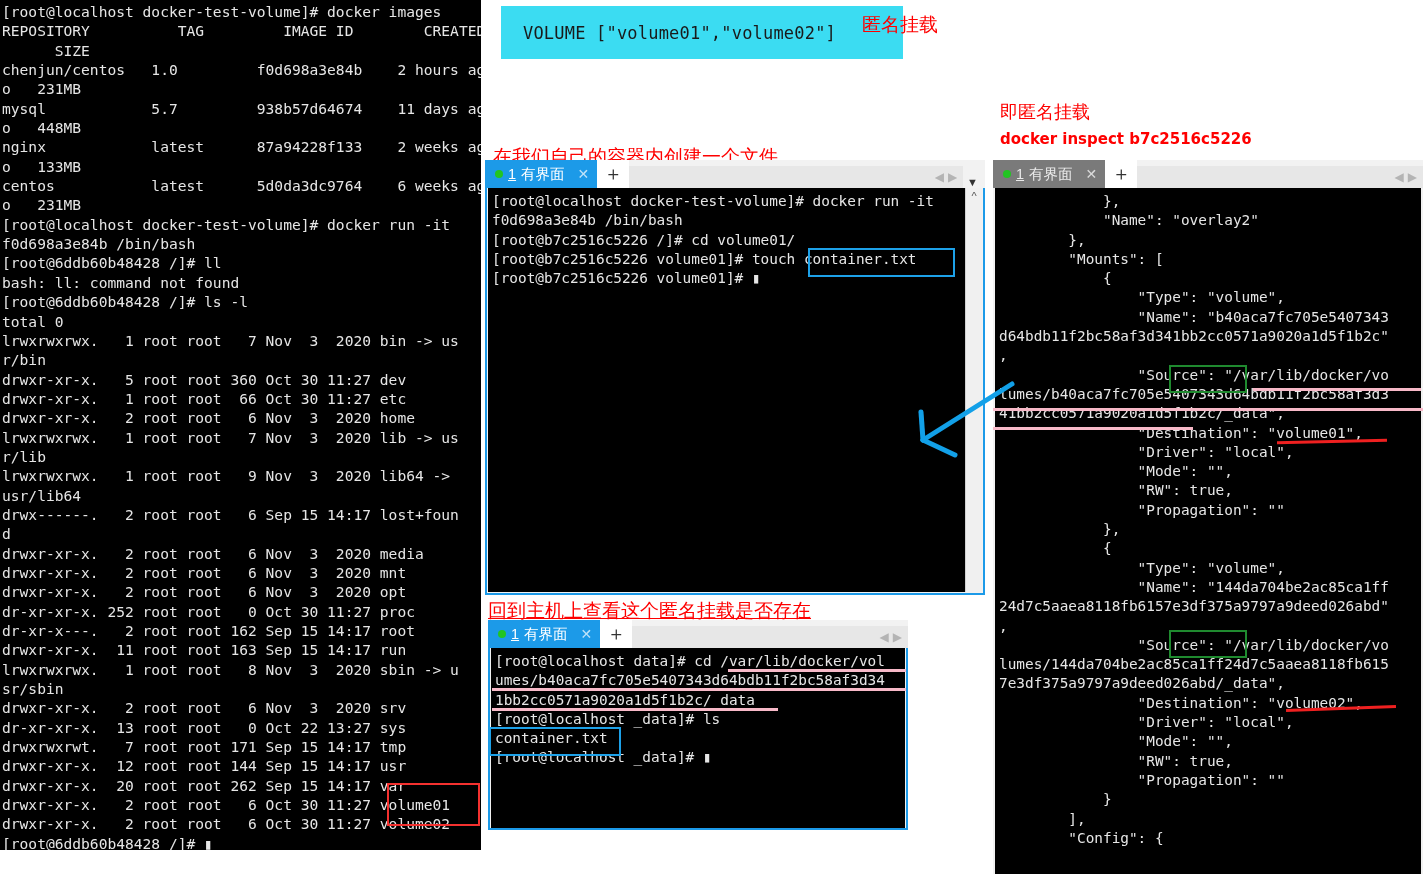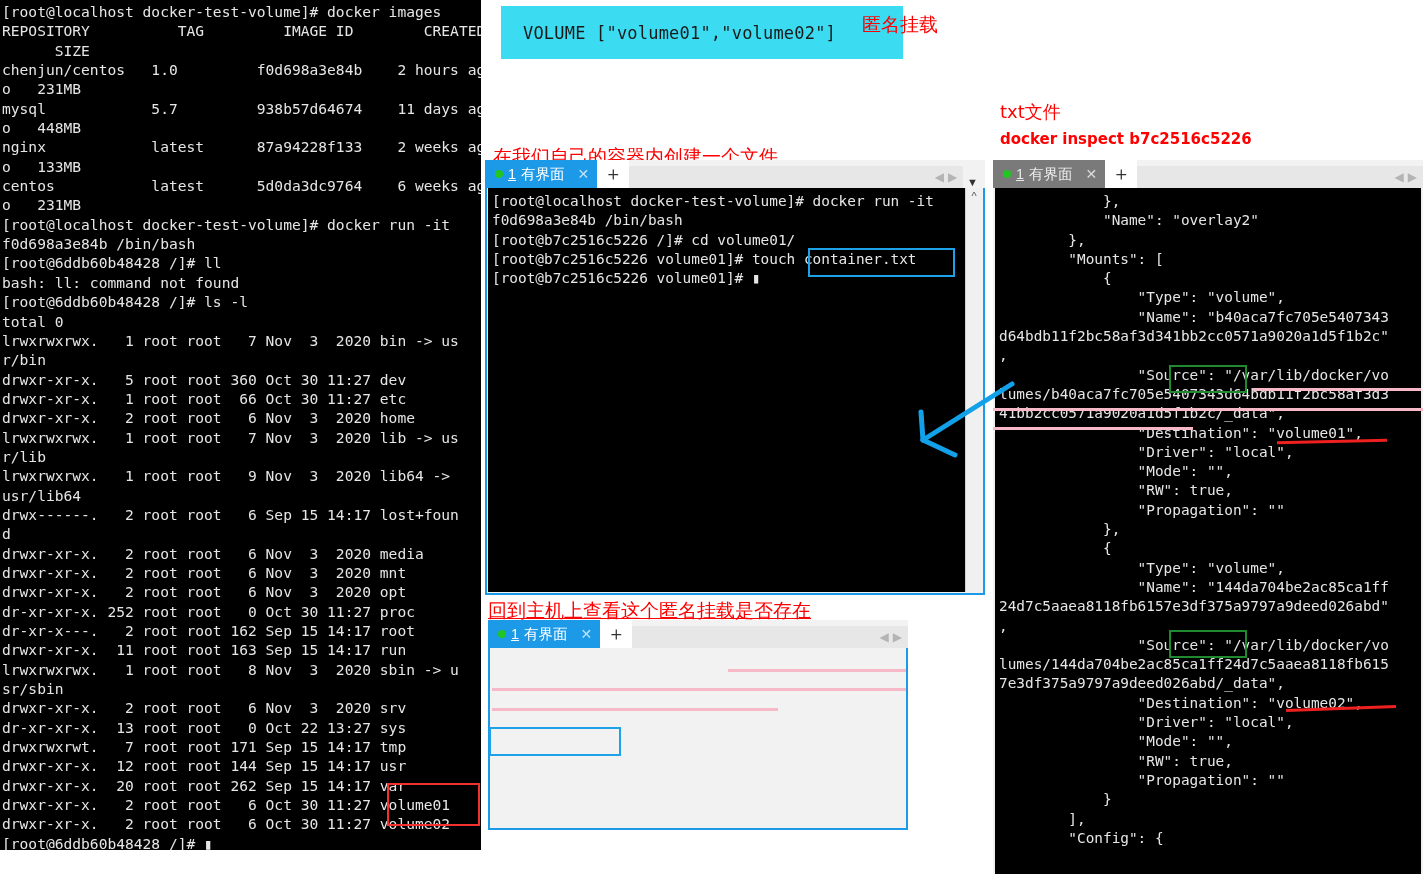--- a/index.html
+++ b/index.html
@@ -167,21 +167,21 @@
 </div>
 <div class="abs" id="left-hl-1"></div>
 
 <div class="abs" id="snippet-box">
   <span id="snippet-text">VOLUME ["volume01","volume02"]</span>
 </div>
 <div class="abs ann-red" id="snippet-note">匿名挂载</div>
 
 <div class="abs ann-red" id="ann-create-file">在我们自己的容器内创建一个文件</div>
 <div class="abs ann-red" id="ann-back-host">回到主机上查看这个匿名挂载是否存在</div>
-<div class="abs ann-red" id="ann-check-mount">txt文件</div>
+<div class="abs ann-red" id="ann-check-mount">即匿名挂载</div>
 <div class="abs ann-red" id="ann-inspect-cmd">docker inspect b7c2516c5226</div>
 <div class="abs ann-red" id="ann-luanma">乱码，即匿名挂载</div>
 <div class="abs ann-blue" id="ann-path-1">这个路径就是挂载在主机上的位置，我们可以拷贝下来,</div>
 <div class="abs ann-blue" id="ann-path-2">然后看_data底下是否有这个container.txt文件</div>
 
 <div class="win" id="mid-top-win">
   <div class="tabbar">
     <div class="tab active">
       <span class="dot"></span>
       <span class="num">1</span>
@@ -214,20 +214,26 @@
       <span class="num">1</span>
       <span>有界面</span>
       <span class="x">✕</span>
     </div>
     <div class="tabplus">＋</div>
     <div class="tabfill">
       <span class="navarrow">◀</span>
       <span class="navarrow">▶</span>
     </div>
   </div>
+  <div class="term-body" id="mid-bot-body">[root@localhost data]# cd /var/lib/docker/vol
+umes/b40aca7fc705e5407343d64bdb11f2bc58af3d34
+1bb2cc0571a9020a1d5f1b2c/_data
+[root@localhost _data]# ls
+container.txt
+[root@localhost _data]# ▮</div>
   <div class="win-border-blue" style="left:0;top:28px;width:420px;height:182px;border-top:none;"></div>
 </div>
 <div class="abs" id="hl-container-txt2"></div>
 
 <div class="win" id="right-win">
   <div class="tabbar">
     <div class="tab inactive">
       <span class="dot"></span>
       <span class="num">1</span>
       <span>有界面</span>

